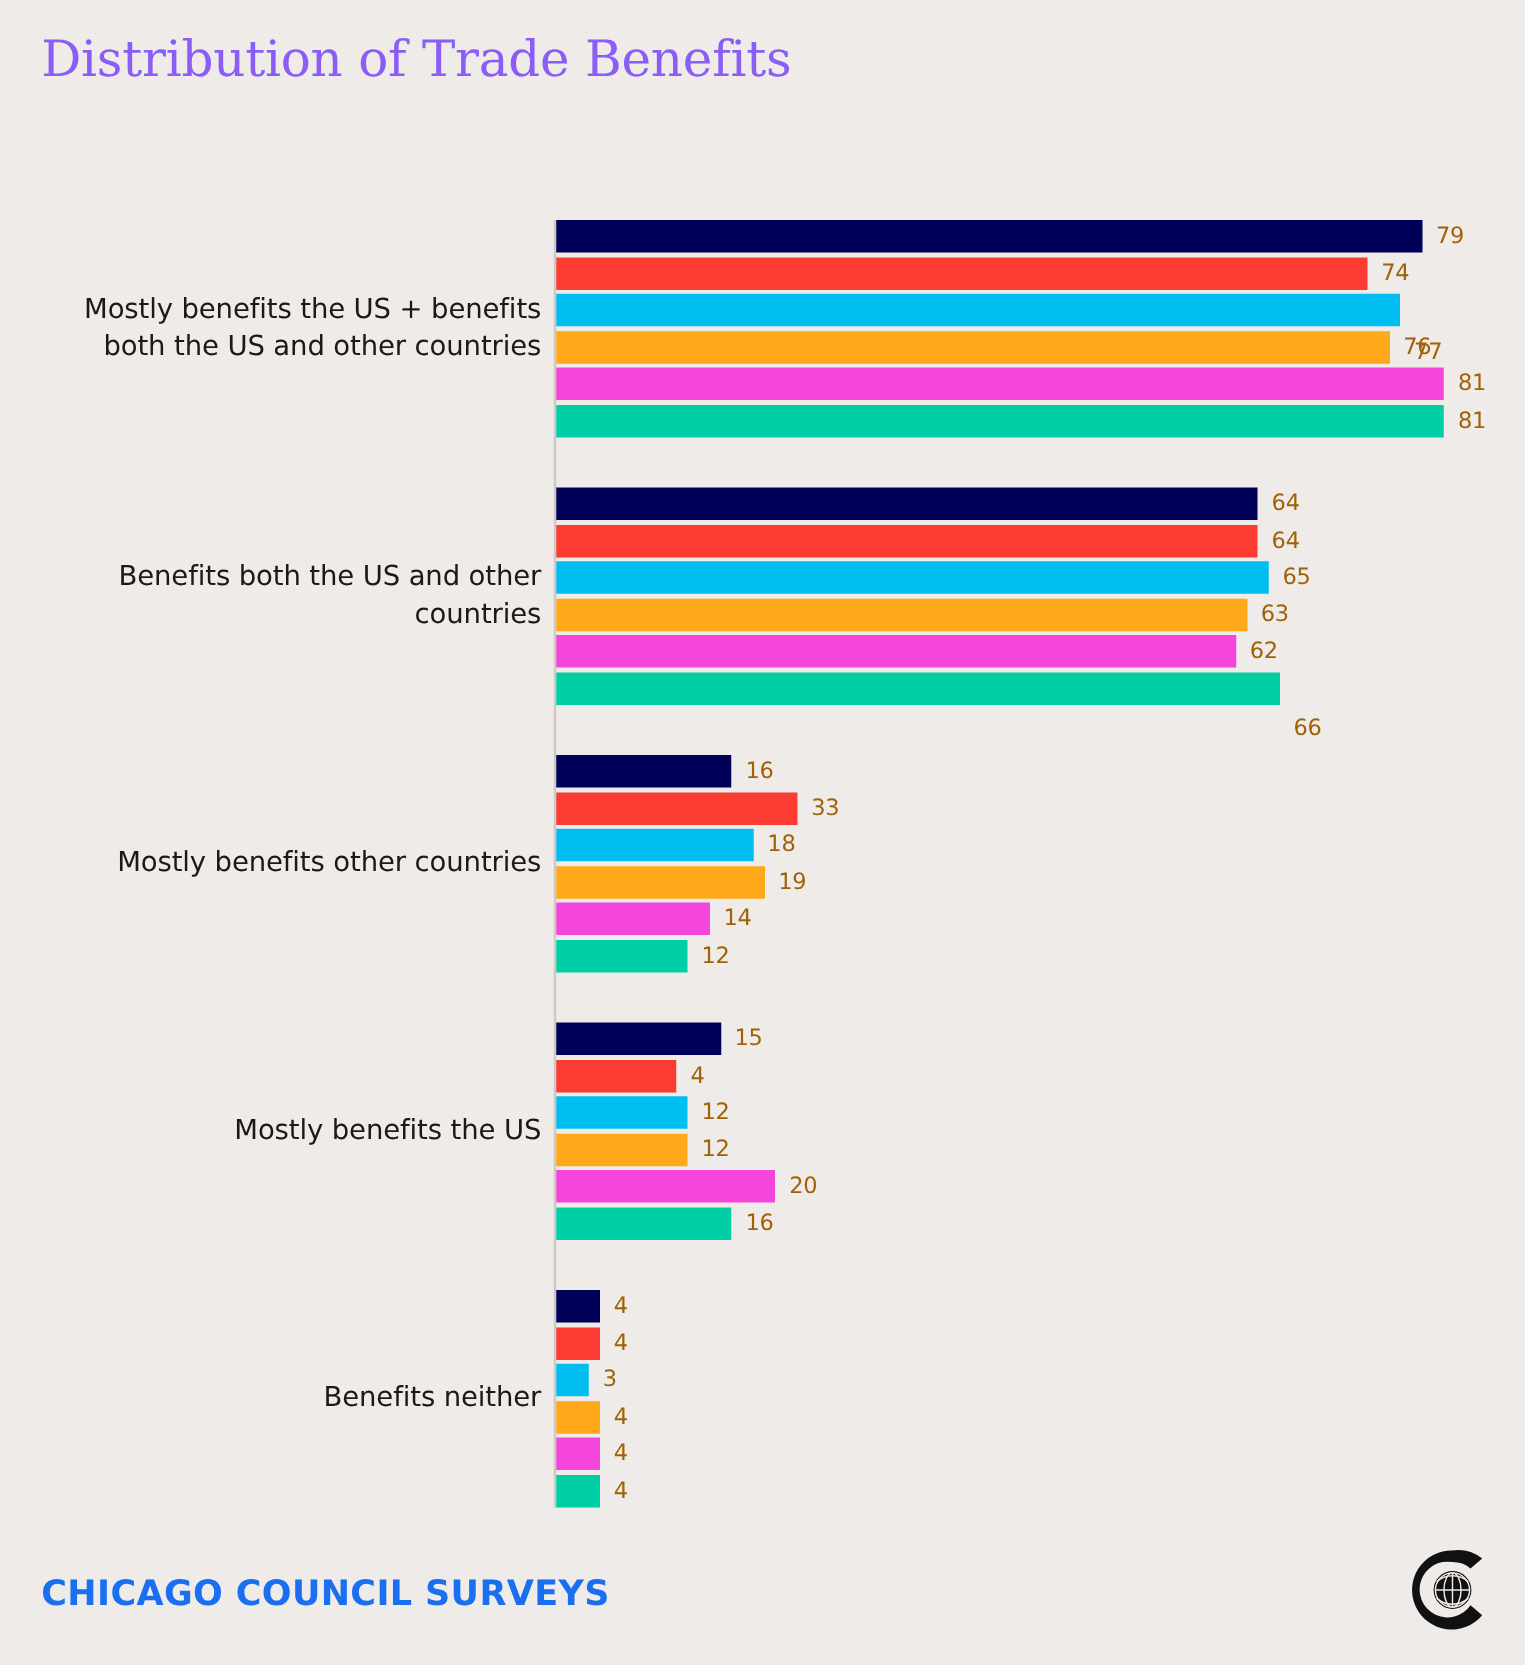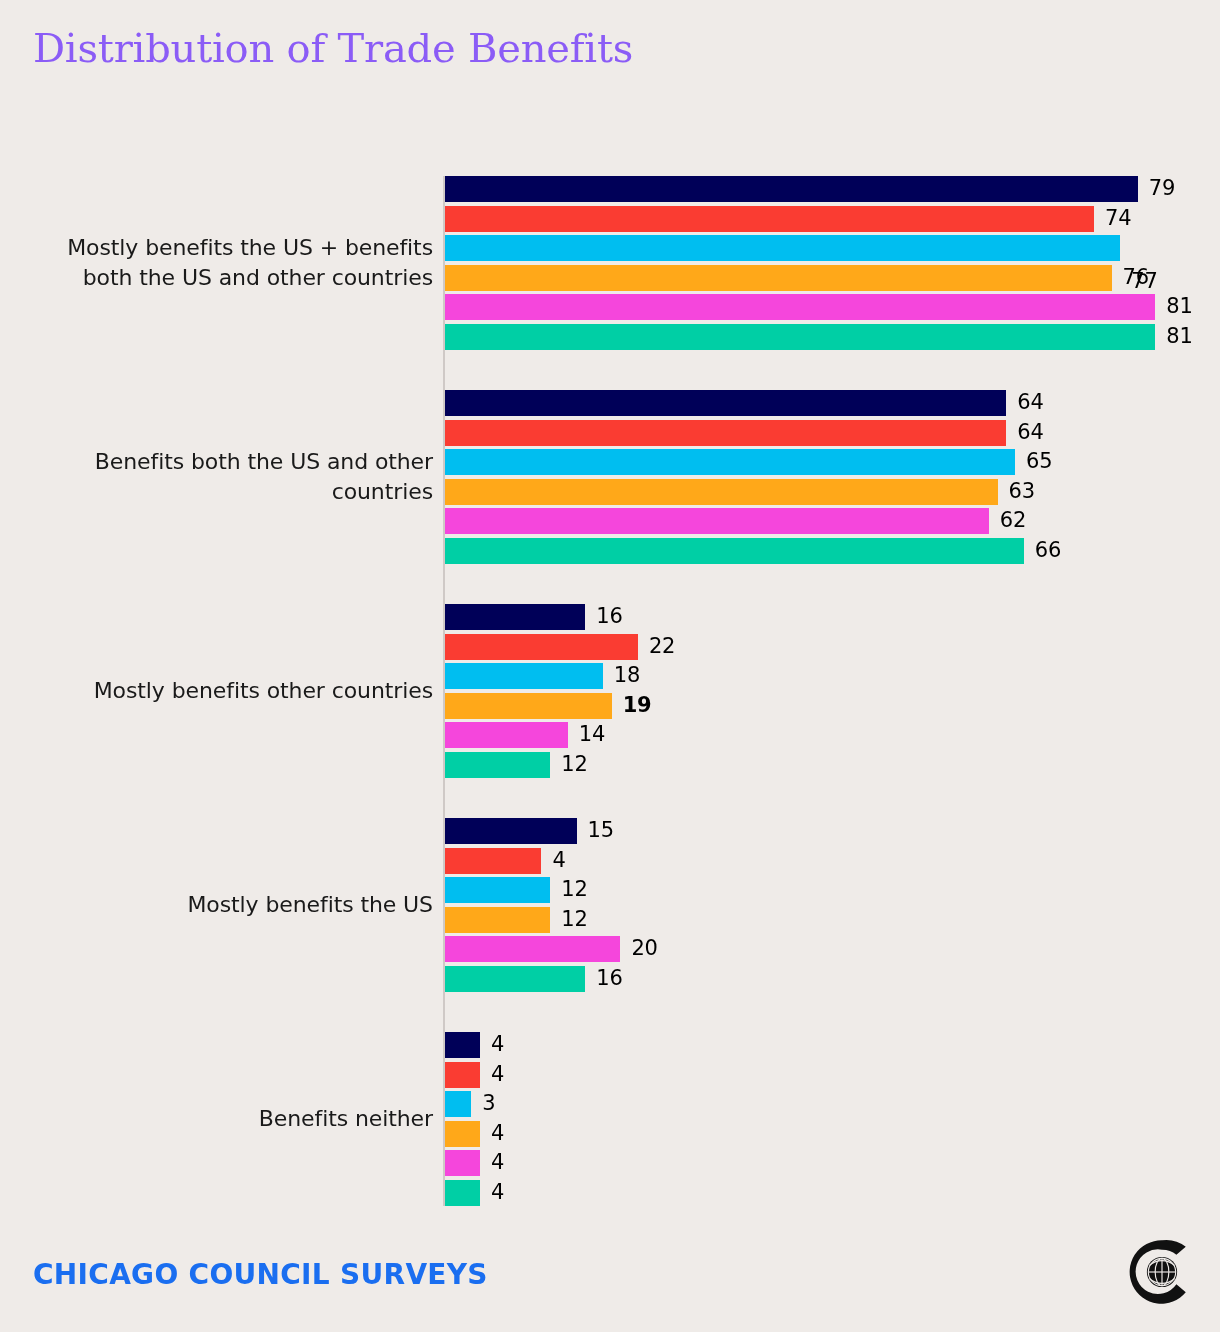--- a/index.html
+++ b/index.html
@@ -86,22 +86,22 @@
   }
   .bar {
     position: absolute;
     left: 0;
     top: 0;
     height: 26px;
   }
   .bar-value {
     position: absolute;
     top: -1px;
-    font-size: 21px;
-    color: #000000;
+    font-size: 18px;
+    color: #a16207;
     line-height: 27px;
     white-space: nowrap;
     letter-spacing: -0.2px;
   }
 
   
   #footer {
     position: absolute;
     left: 33px;
     bottom: 38px;
@@ -186,42 +186,42 @@
           <div class="bar-row">
             <div class="bar" style="width: 552.51px; background: rgb(255, 168, 25);"></div>
             <span class="bar-value" style="left: 563.51px;">63</span>
           </div>
           <div class="bar-row">
             <div class="bar" style="width: 543.74px; background: rgb(245, 70, 220);"></div>
             <span class="bar-value" style="left: 554.74px;">62</span>
           </div>
           <div class="bar-row">
             <div class="bar" style="width: 578.82px; background: rgb(0, 207, 165);"></div>
-            <span class="bar-value" style="left: 589.82px;">66</span>
+            <span class="bar-value" style="left: 589.82px; margin-top: 32px;">66</span>
           </div>
         </div>
       </div>
       <div class="cat-group" style="top: 428px; height: 174px;">
         <div class="cat-label" style="top: 0px; height: 174px; display: flex; align-items: center; justify-content: flex-end;">Mostly benefits other countries</div>
         <div class="bars">
           <div class="bar-row">
             <div class="bar" style="width: 140.32px; background: rgb(0, 0, 88);"></div>
             <span class="bar-value" style="left: 151.32px;">16</span>
           </div>
           <div class="bar-row">
             <div class="bar" style="width: 192.94px; background: rgb(250, 60, 50);"></div>
-            <span class="bar-value" style="left: 203.94px;">22</span>
+            <span class="bar-value" style="left: 203.94px;">33</span>
           </div>
           <div class="bar-row">
             <div class="bar" style="width: 157.86px; background: rgb(0, 190, 240);"></div>
             <span class="bar-value" style="left: 168.86px;">18</span>
           </div>
           <div class="bar-row">
             <div class="bar" style="width: 166.63px; background: rgb(255, 168, 25);"></div>
-            <span class="bar-value" style="left: 177.63px; font-weight: bold;">19</span>
+            <span class="bar-value" style="left: 177.63px;">19</span>
           </div>
           <div class="bar-row">
             <div class="bar" style="width: 122.78px; background: rgb(245, 70, 220);"></div>
             <span class="bar-value" style="left: 133.78px;">14</span>
           </div>
           <div class="bar-row">
             <div class="bar" style="width: 105.24px; background: rgb(0, 207, 165);"></div>
             <span class="bar-value" style="left: 116.24px;">12</span>
           </div>
         </div>

